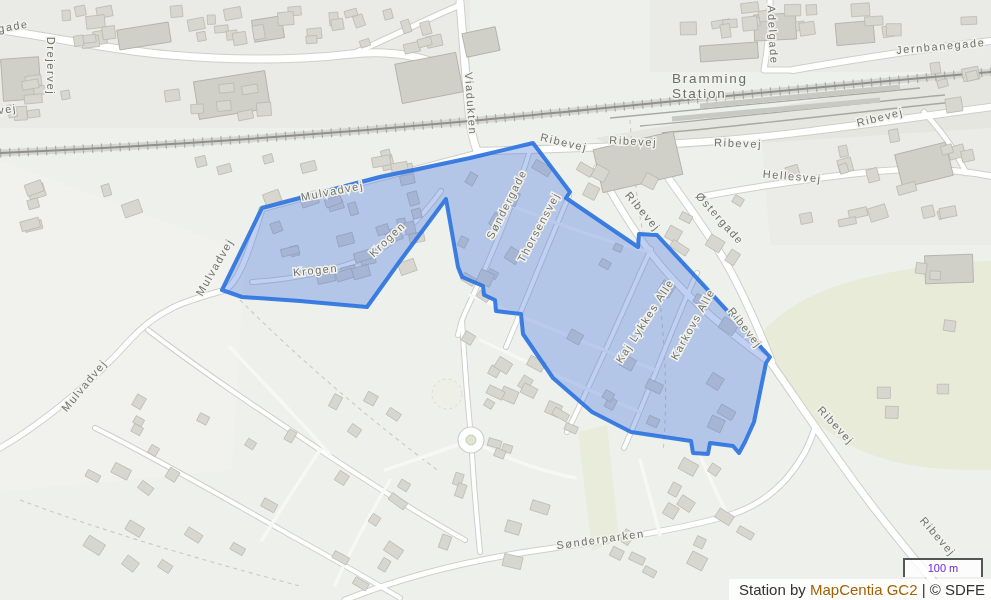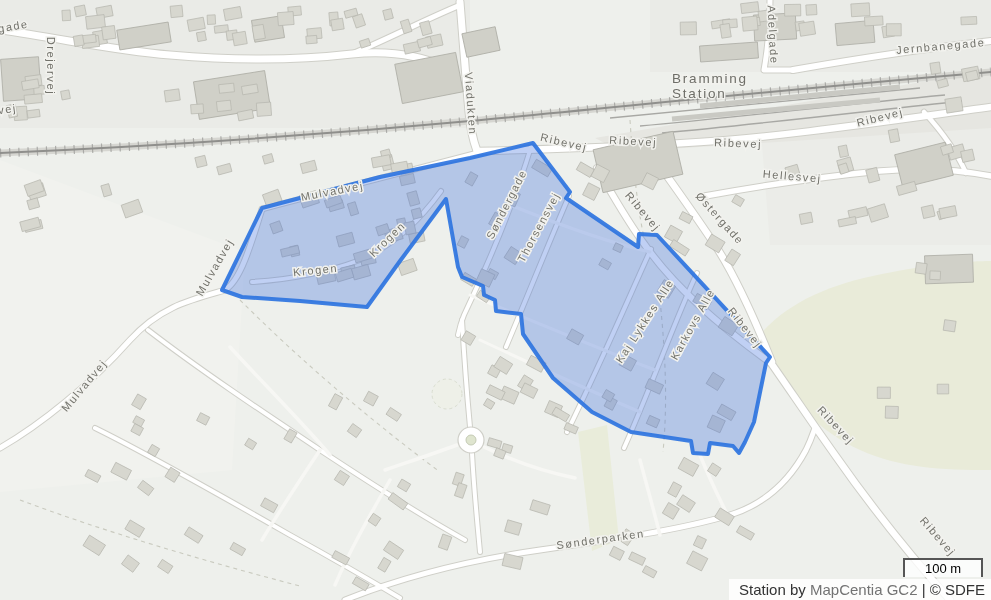--- a/index.html
+++ b/index.html
@@ -11,25 +11,25 @@
   .road-thin{fill:none;stroke:#f7f7f4;stroke-linecap:round;stroke-linejoin:round;}
   .dashed{fill:none;stroke:#c9cabf;stroke-width:1.1;stroke-dasharray:4 4;}
   .bldg{fill:#d7d7cf;stroke:#b6b6ae;stroke-width:.7;}
   .bldg-big{fill:#d0d0c8;stroke:#adada5;stroke-width:.8;}
   text.street{font-size:11px;letter-spacing:1.6px;fill:#72726b;paint-order:stroke;
               stroke:#f2f2ee;stroke-width:3px;text-anchor:middle;}
   text.place{font-size:13.5px;letter-spacing:1.8px;fill:#6e6e68;paint-order:stroke;
              stroke:#f2f2ee;stroke-width:3px;text-anchor:start;}
   #scalebar{position:absolute;right:8px;bottom:23px;width:76px;height:17px;
             border:2px solid #555;border-bottom:none;background:rgba(255,255,255,.78);
-            text-align:center;font-size:13px;line-height:17px;color:#000000;}
+            text-align:center;font-size:11px;line-height:17px;color:#6d28d9;}
   #attrib{position:absolute;right:0;bottom:0;height:21px;line-height:21px;
           padding:0 6px 0 10px;background:rgba(255,255,255,.85);
           font-size:15px;color:#333;white-space:nowrap;}
-  #attrib a{color:#737373;text-decoration:none;}
+  #attrib a{color:#a16207;text-decoration:none;}
 </style>
 </head>
 <body>
 
 <div id="stage">
 <svg width="991" height="600" viewBox="0 0 991 600">
 
   <g>
     <rect x="0" y="0" width="470" height="128" fill="#eaebe7"></rect>
     <rect x="650" y="0" width="341" height="72" fill="#eaebe7"></rect>

